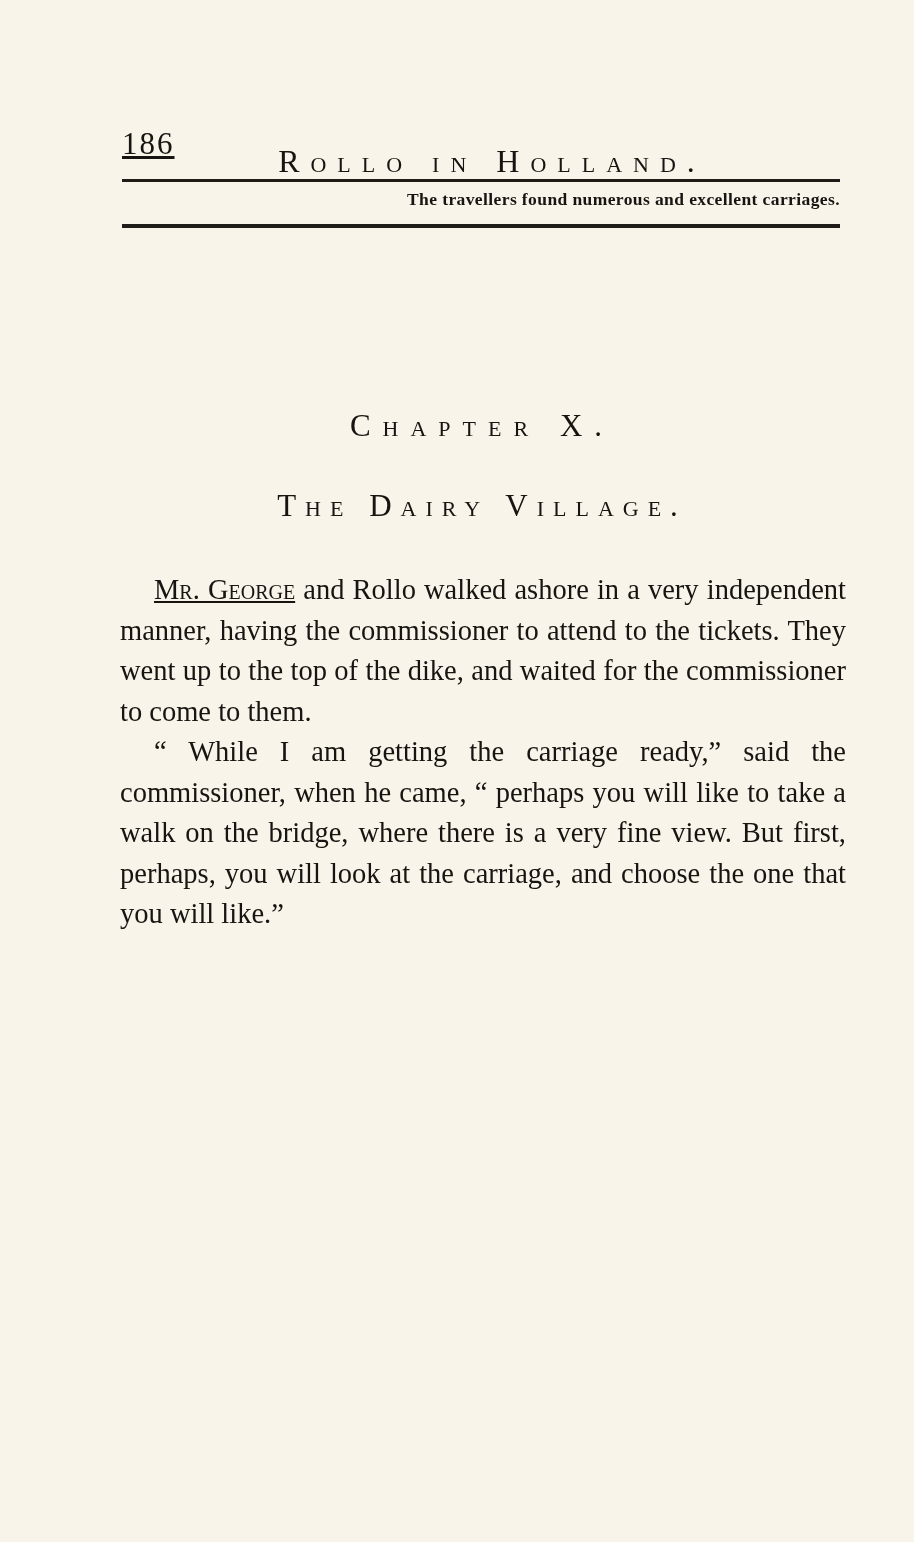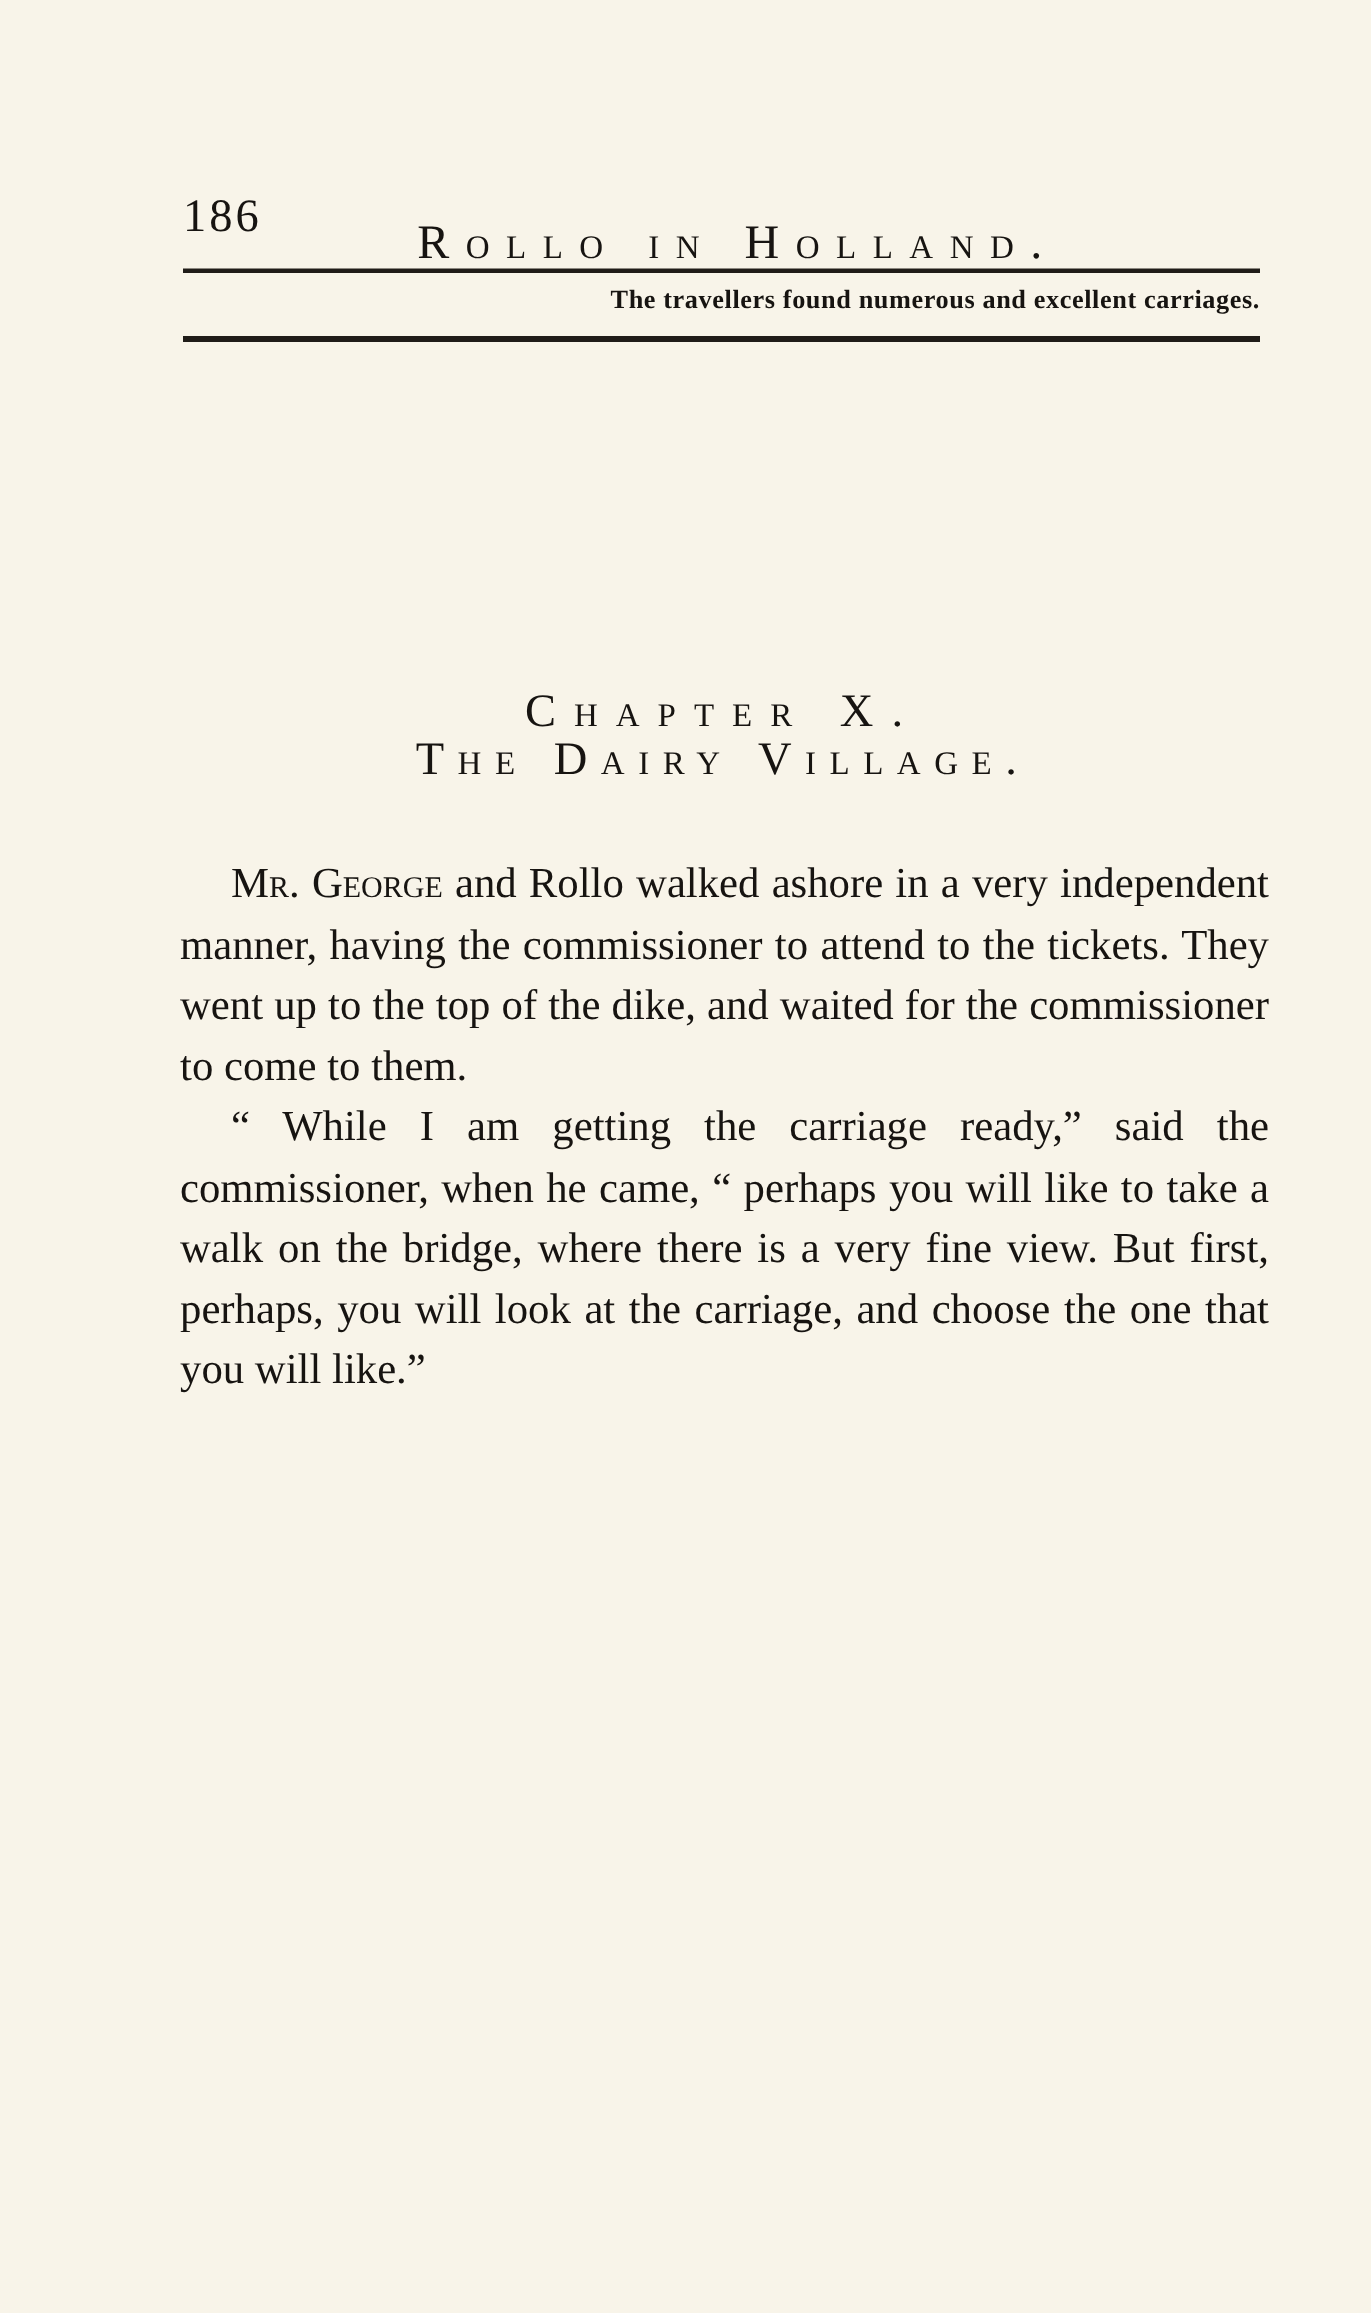--- a/index.html
+++ b/index.html
@@ -18,20 +18,21 @@
     overflow: hidden;
     box-sizing: border-box;
   }
   
   .page-number {
     position: absolute;
     top: 126px;
     left: 122px;
     font-size: 31px;
     letter-spacing: 2px;
+    text-decoration: underline;
   }
   .book-title {
     position: absolute;
     top: 124px;
     left: 150px;
     right: 80px;
     text-align: center;
     font-variant: small-caps;
     font-size: 32px;
     letter-spacing: 11px;
@@ -60,21 +61,20 @@
   .chapter-heading {
     position: absolute;
     top: 408px;
     left: 120px;
     right: 70px;
     text-align: center;
     font-variant: small-caps;
     font-size: 31px;
     letter-spacing: 12px;
     white-space: nowrap;
-    margin-top: 48px;
   }
   .section-heading {
     position: absolute;
     top: 488px;
     left: 120px;
     right: 70px;
     text-align: center;
     font-variant: small-caps;
     font-size: 31px;
     letter-spacing: 9px;
@@ -89,20 +89,21 @@
     font-size: 28.5px;
     line-height: 40.5px;
     text-align: justify;
   }
   .body-text p {
     margin: 0;
     text-indent: 34px;
   }
   .smallcaps {
     font-variant: small-caps;
+    text-decoration: underline;
   }
 </style>
 </head>
 <body>
 
 <div class="page">
 
   <div class="page-number">186</div>
 
   <div class="book-title">Rollo in Holland.</div>

